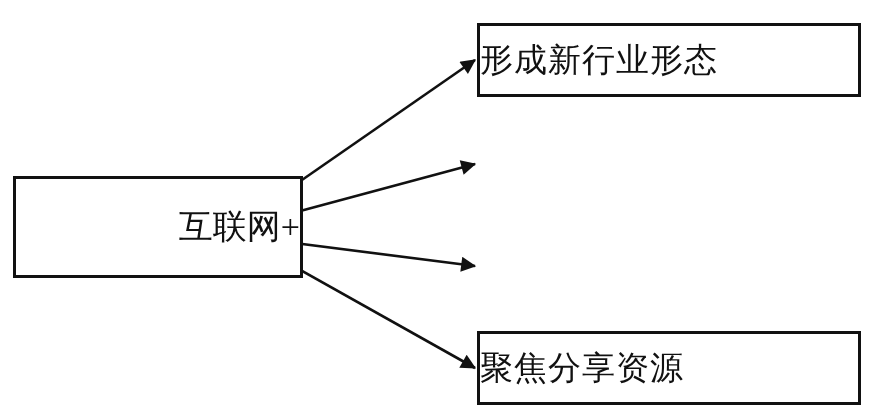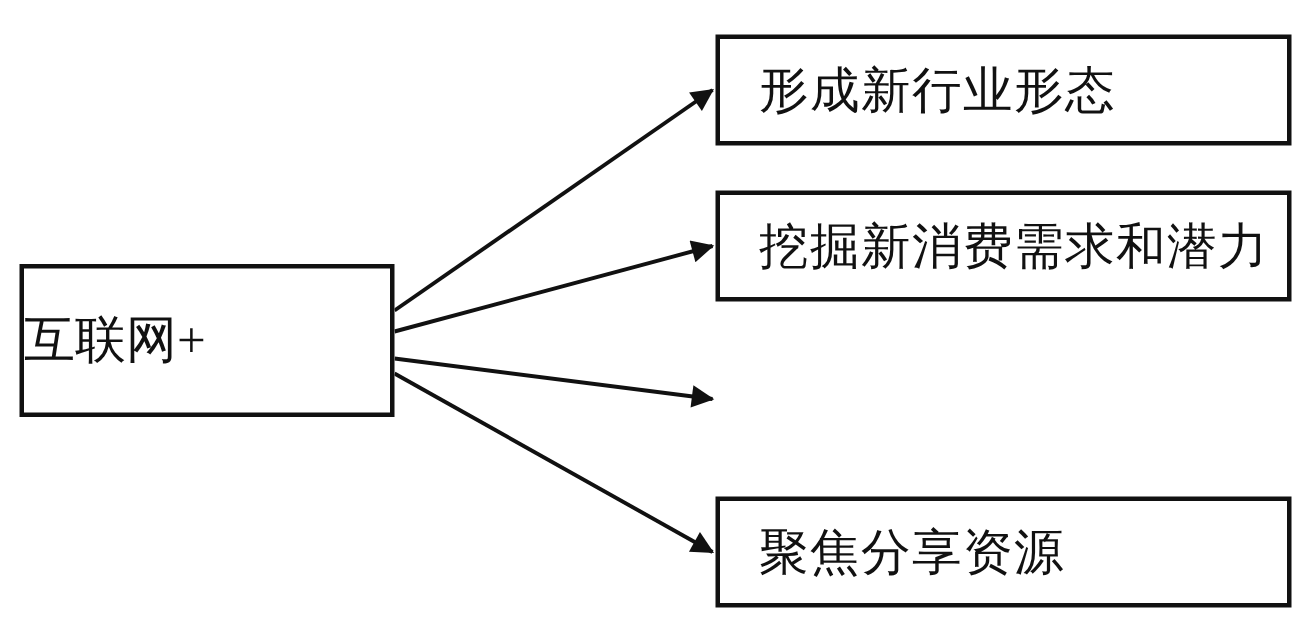--- a/index.html
+++ b/index.html
@@ -20,31 +20,30 @@
     box-sizing: border-box;
     border: 3px solid #111111;
     background: #ffffff;
     color: #111111;
     display: flex;
     align-items: center;
   }
   .source-node {
     left: 13px;
     top: 176px;
-    width: 250px;
+    width: 290px;
     height: 102px;
-    justify-content: flex-start;
+    justify-content: flex-end;
     font-size: 34px;
   }
   .target-node {
     left: 477px;
     width: 384px;
     height: 74px;
     justify-content: flex-start;
-    padding-left: 26px;
     font-size: 33px;
     letter-spacing: 1px;
   }
   .target-node.t0 { top: 23px;  }
   .target-node.t1 { top: 127px; }
   .target-node.t2 { top: 229px; }
   .target-node.t3 { top: 331px; }
   #arrow-layer {
     position: absolute;
     left: 0;
@@ -77,22 +76,19 @@
     </svg>
 
   <div class="node source-node" id="node-source">
     <span>互联网+</span>
   </div>
 
   <div class="node target-node t0" id="node-t0">
     <span>形成新行业形态</span>
   </div>
 
-  <div class="node target-node t1" id="node-t1">
-    <span>挖掘新消费需求和潜力</span>
-  </div>
 
 
   <div class="node target-node t3" id="node-t3">
     <span>聚焦分享资源</span>
   </div>
 
 </div>
 
 </body></html>

